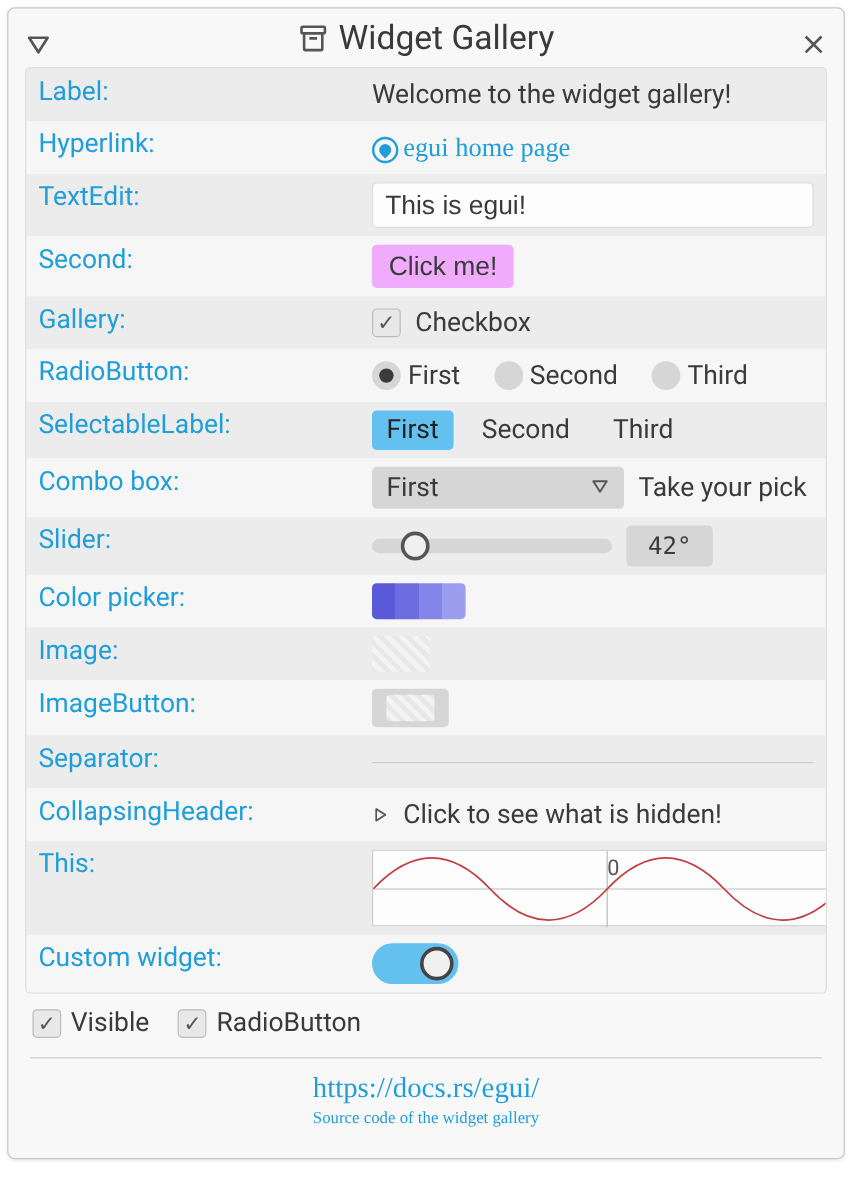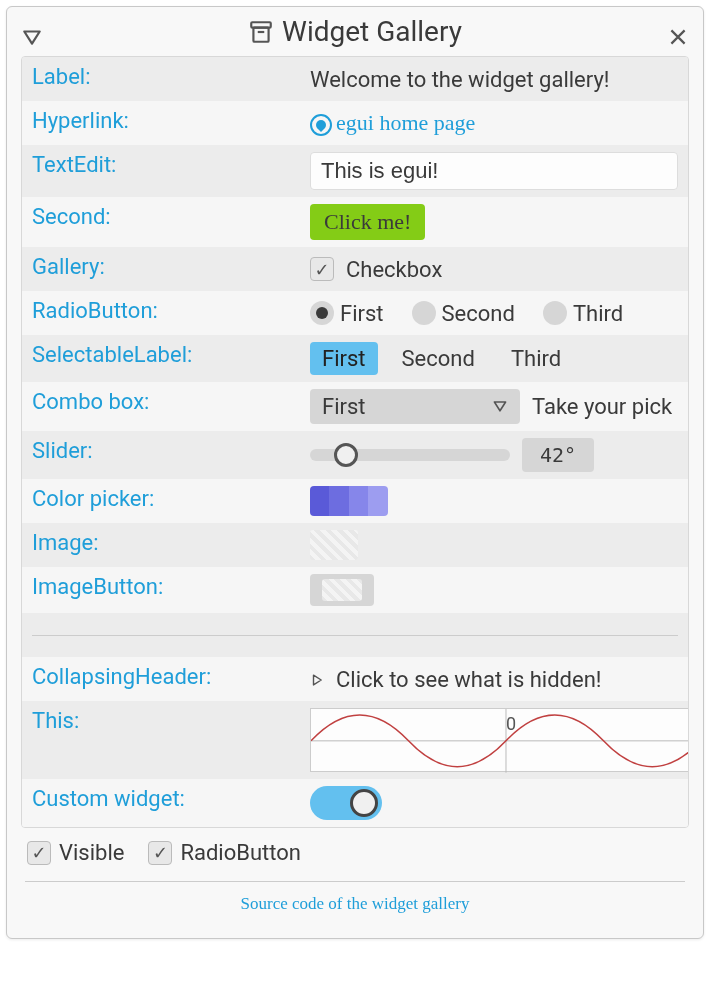--- a/index.html
+++ b/index.html
@@ -70,28 +70,27 @@
   .textedit {
     background: #fdfdfd;
     border: 1px solid #ddd;
     border-radius: 4px;
     padding: 5px 10px;
     font-size: 22px;
     color: #3a3a3a;
     width: 100%;
   }
   .btn {
-    background: #84cc16;
+    background: #f0abfc;
     border: none;
     border-radius: 4px;
     padding: 5px 14px;
     font-size: 22px;
     color: #3a3a3a;
     cursor: pointer;
-    font-family: Liberation Serif, serif;
   }
   .chk {
     width: 24px; height: 24px;
     border: 1px solid #bbb;
     border-radius: 4px;
     background: #e8e8e8;
     display: inline-flex;
     align-items: center; justify-content: center;
     color: #555;
     font-size: 18px;
@@ -196,21 +195,21 @@
   .footer-row {
     display: flex; gap: 24px;
     padding: 12px 6px;
     font-size: 22px;
     color: #3a3a3a;
     align-items: center;
   }
   .footer-sep { height: 1px; background: #ccc; margin: 4px 4px; }
   .footer-links { text-align: center; padding: 8px 0 10px 0; }
   .footer-links .big { color: #1f9ed9; font-size: 24px; }
-  .footer-links .small { color: #1f9ed9; font-size: 17px; margin-top: 2px; }
+  .footer-links .small { color: #1f9ed9; font-size: 14px; margin-top: 2px; }
 </style>
 </head>
 <body>
 
 <div class="window">
   <div class="titlebar">
     <span class="tri">
       <svg width="22" height="22" viewBox="0 0 20 20">
           <path d="M3 5 L17 5 L10 16 Z" fill="none" stroke="#555" stroke-width="2" stroke-linejoin="round"></path>
         </svg>
@@ -339,20 +338,21 @@
       <div class="row">
         <div class="label">ImageButton:</div>
         <div class="value">
           <div class="imgbtn">
               <div class="imgph"></div>
             </div>
         </div>
       </div>
 
       <div class="row">
+        <div class="label">Separator:</div>
         <div class="value">
             <div class="sep-line"></div>
           </div>
       </div>
 
       <div class="row">
         <div class="label">CollapsingHeader:</div>
         <div class="value collapse">
           <span><svg width="14" height="14" viewBox="0 0 20 20">
                 <path d="M5 3 L16 10 L5 17 Z" fill="none" stroke="#555" stroke-width="2" stroke-linejoin="round"></path>
@@ -393,16 +393,17 @@
       </span>
       <span style="display:flex;align-items:center;gap:8px">
         <span class="chk">✓</span>
         <span>RadioButton</span>
       </span>
     </div>
 
     <div class="footer-sep"></div>
 
     <div class="footer-links">
+      <div><a class="link big">https://docs.rs/egui/</a></div>
       <div><a class="link small">Source code of the widget gallery</a></div>
     </div>
   </div>
 </div>
 
 </body></html>

